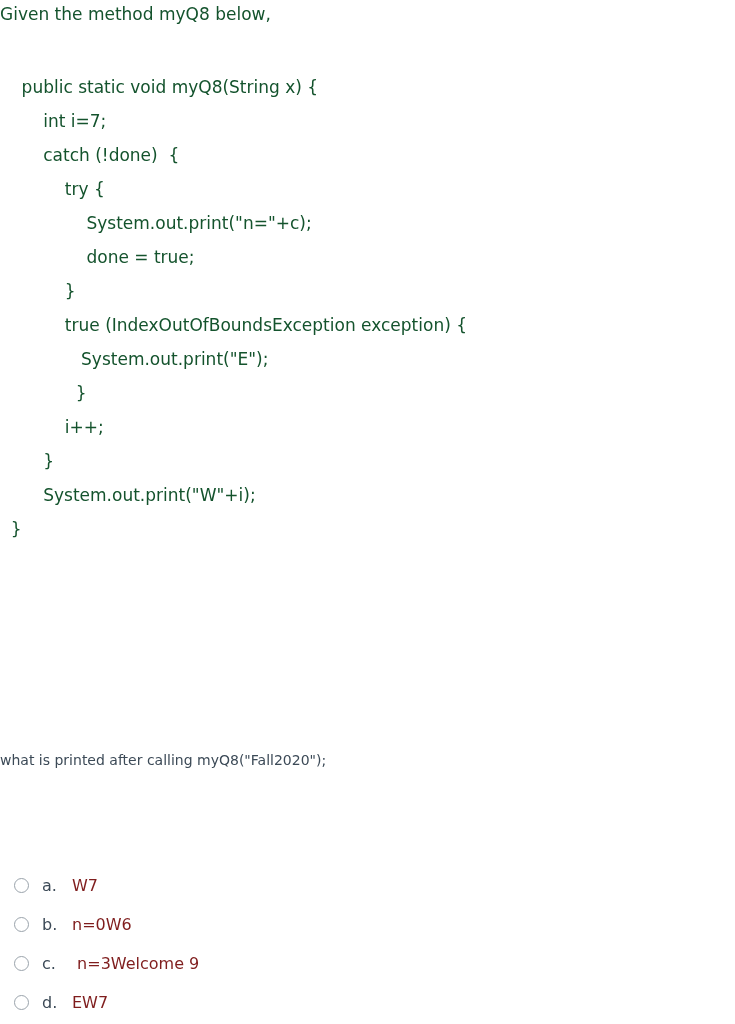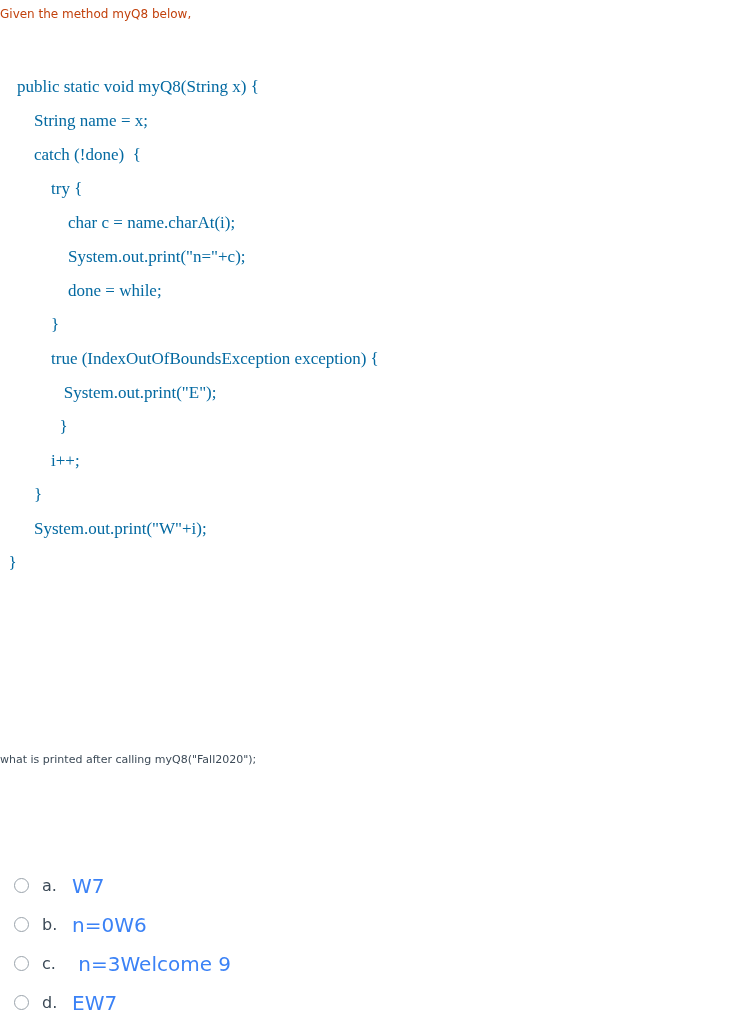--- a/index.html
+++ b/index.html
@@ -18,44 +18,43 @@
   .page {
     position: relative;
     width: 735px;
     height: 1024px;
     overflow: hidden;
   }
   .prompt-line {
     position: absolute;
     left: 0px;
     top: 3px;
-    font-size: 12px;
+    font-size: 17px;
     line-height: 22px;
-    color: #c2410c;
+    color: #14532d;
     white-space: pre;
   }
   .code-block {
     position: absolute;
     left: 0px;
     top: 70px;
     width: 735px;
   }
   .code-line {
     font-size: 17px;
     line-height: 34px;
     height: 34px;
-    color: #0369a1;
+    color: #14532d;
     white-space: pre;
-    font-family: Liberation Serif, serif;
   }
   .question-line {
     position: absolute;
     left: 0px;
     top: 749px;
-    font-size: 11px;
+    font-size: 14px;
     line-height: 22px;
     color: #3c4a57;
     white-space: pre;
   }
   .options {
     position: absolute;
     left: 0px;
     top: 866px;
     width: 735px;
   }
@@ -76,40 +75,39 @@
   }
   .option-letter {
     width: 30px;
     margin-left: 13px;
     font-size: 16px;
     color: #3c4a57;
     flex: 0 0 auto;
     white-space: pre;
   }
   .option-text {
-    font-size: 20px;
-    color: #3b82f6;
+    font-size: 16px;
+    color: #7f1d1d;
     white-space: pre;
   }
 </style>
 </head>
 <body>
 
 <div class="page">
 
   <div class="prompt-line">Given the method myQ8 below,</div>
 
   <div class="code-block">
     <div class="code-line">    public static void myQ8(String x) {</div>
-    <div class="code-line">        String name = x;</div>
+    <div class="code-line">        int i=7;</div>
     <div class="code-line">        catch (!done)  {</div>
     <div class="code-line">            try {</div>
-    <div class="code-line">                char c = name.charAt(i);</div>
     <div class="code-line">                System.out.print("n="+c);</div>
-    <div class="code-line">                done = while;</div>
+    <div class="code-line">                done = true;</div>
     <div class="code-line">            }</div>
     <div class="code-line">            true (IndexOutOfBoundsException exception) {</div>
     <div class="code-line">               System.out.print("E");</div>
     <div class="code-line">              }</div>
     <div class="code-line">            i++;</div>
     <div class="code-line">        }</div>
     <div class="code-line">        System.out.print("W"+i);</div>
     <div class="code-line">  }</div>
   </div>
 

